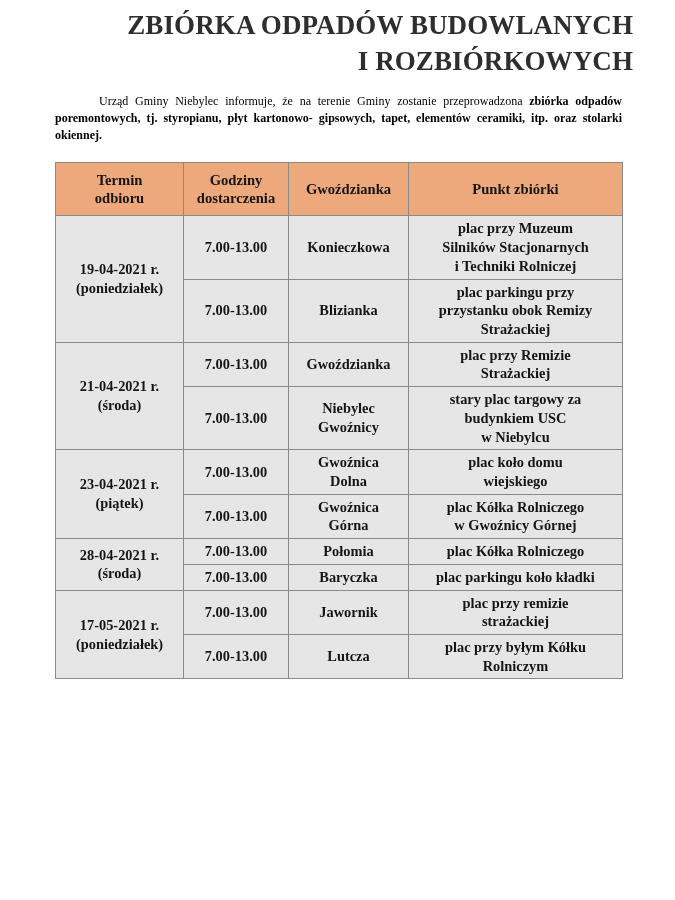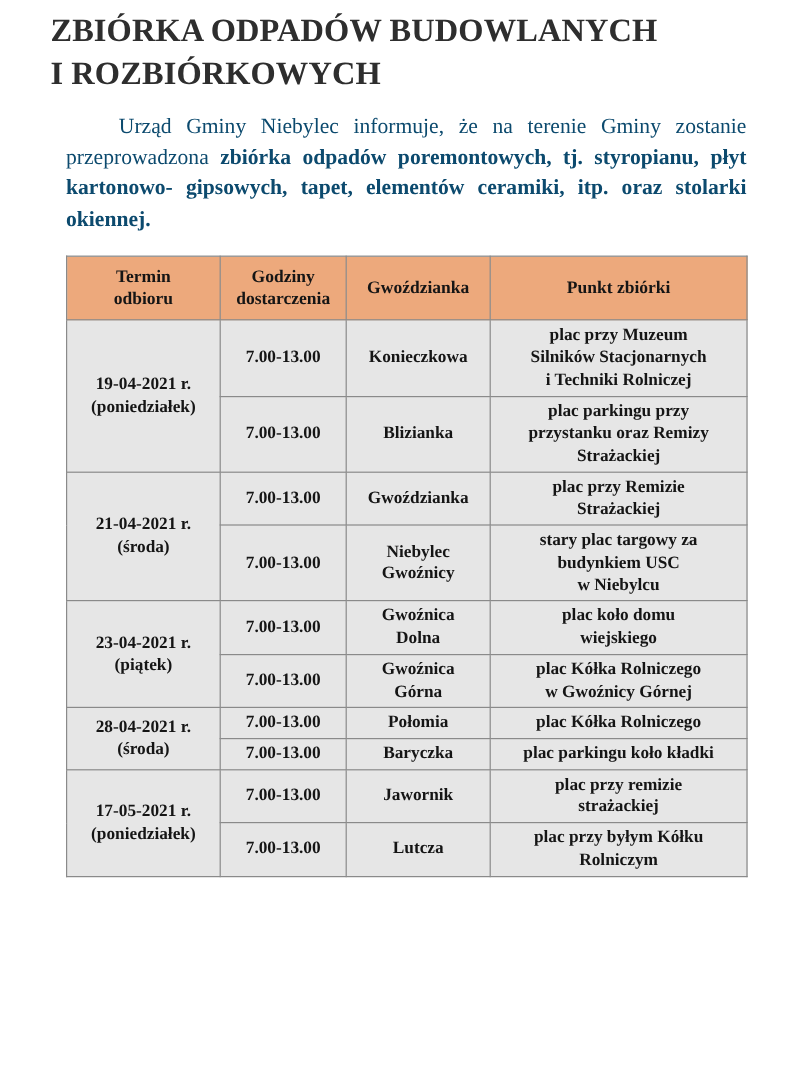--- a/index.html
+++ b/index.html
@@ -19,44 +19,44 @@
     position: relative;
     width: 675px;
     height: 900px;
     box-sizing: border-box;
   }
 
   
   .doc-title {
     margin: 0;
     padding: 8px 42px 0 42px;
-    text-align: left;
+    text-align: right;
     font-size: 27px;
     font-weight: bold;
     line-height: 1.32;
     letter-spacing: 0.1px;
     color: #2e2e2e;
   }
   .doc-title .line {
     display: block;
     white-space: nowrap;
   }
 
   
   .body-copy {
     padding: 0 53px 0 55px;
     margin-top: 14px;
   }
   .para {
     margin: 0;
     text-align: justify;
     text-justify: inter-word;
-    font-size: 18px;
+    font-size: 12px;
     line-height: 1.42;
-    color: #0c4a6e;
+    color: #000000;
   }
   .para + .para {
     margin-top: 1px;
   }
   .para .indent {
     display: inline-block;
     width: 44px;
   }
   .para .b { font-weight: bold; }
   .para.all-bold { font-weight: bold; }
@@ -186,21 +186,21 @@
         <tr>
           <td class="col-hours">7.00-13.00</td>
           <td class="col-place">
             <span class="cell-lines">
               <span>Blizianka</span>
             </span>
           </td>
           <td class="col-point">
             <span class="cell-lines">
               <span>plac parkingu przy</span>
-              <span>przystanku oraz Remizy</span>
+              <span>przystanku obok Remizy</span>
               <span>Strażackiej</span>
             </span>
           </td>
         </tr>
 
         <tr>
           <td class="col-date" rowspan="2">
             <span class="cell-lines">
               <span>21-04-2021 r.</span>
               <span>(środa)</span>

